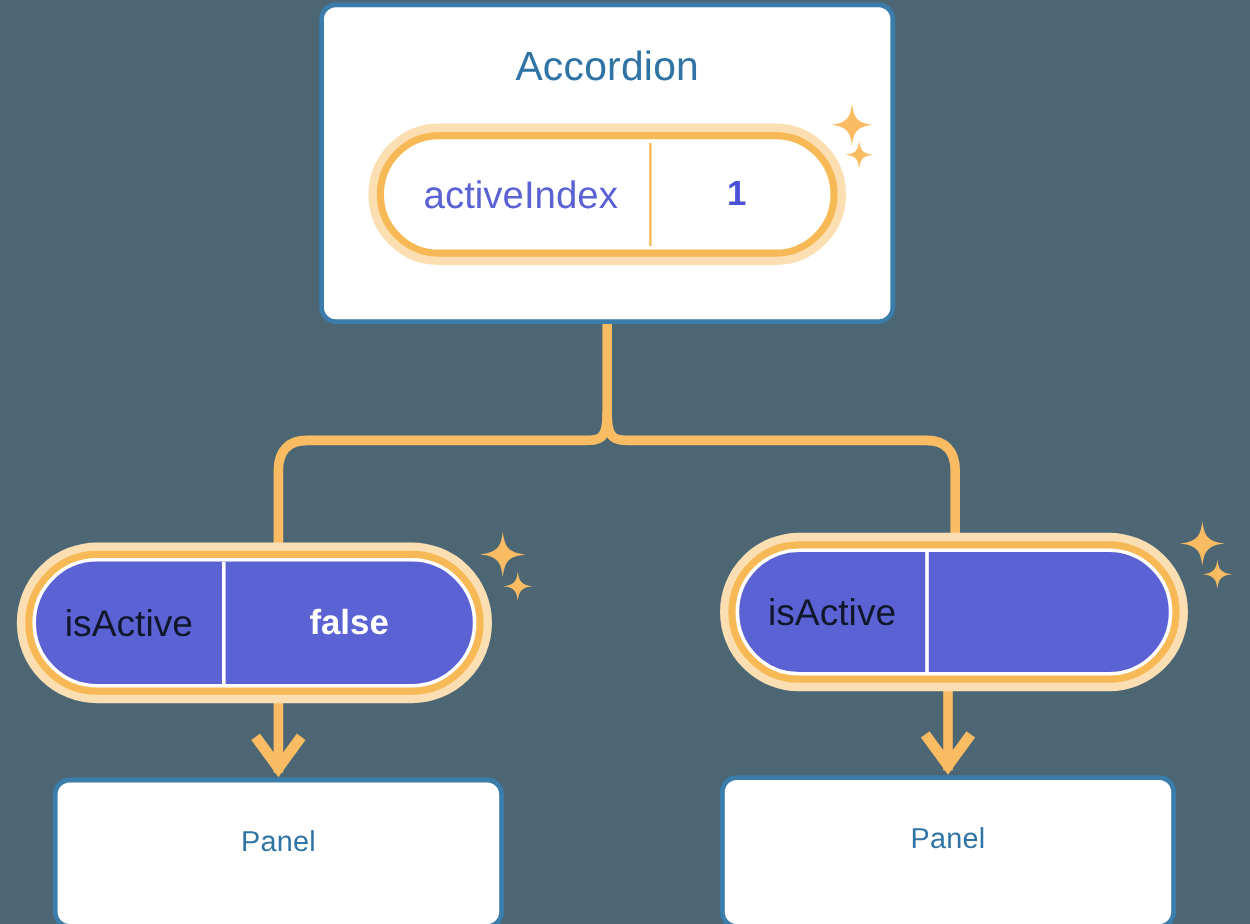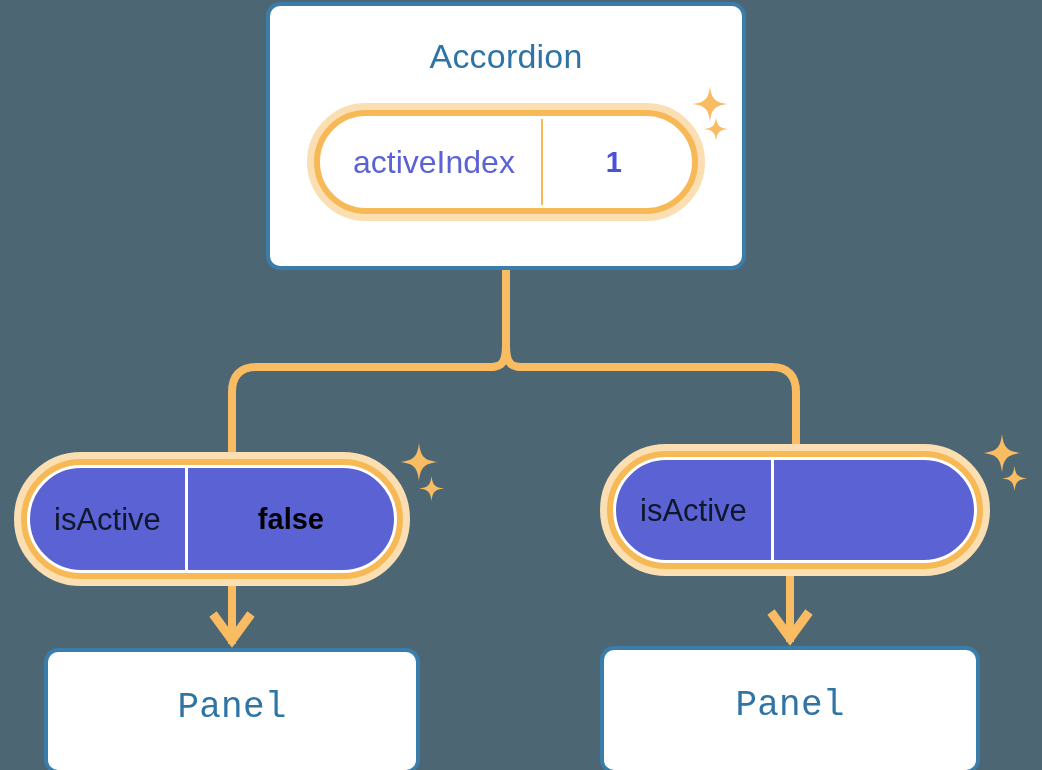--- a/index.html
+++ b/index.html
@@ -67,22 +67,21 @@
   }
   #card-panel-right {
     left: 600px;
     top: 646px;
     width: 380px;
     height: 128px;
   }
   #card-panel-left .card-title,
   #card-panel-right .card-title {
     margin-top: 38px;
-    font-size: 36px;
-    font-family: Liberation Mono, monospace;
+    font-size: 24px;
   }
 
   
   .pill {
     position: absolute;
     display: flex;
     align-items: stretch;
     box-sizing: border-box;
     border-radius: 999px;
     background: #f7b955;                 
@@ -127,21 +126,21 @@
   
   .pill-purple .pill-inner { background: #5b62d4; }
   .pill-purple .pill-key {
     color: #0f172a;
     font-size: 31px;
     font-weight: 400;
     padding: 0 24px;
     border-right: 3px solid #ffffff;
   }
   .pill-purple .pill-val {
-    color: #000000;
+    color: #ffffff;
     font-size: 29px;
     font-weight: 700;
     padding: 0 24px;
   }
 
   #pill-active-index {
     left: 307px;
     top: 103px;
     width: 398px;
     height: 118px;

